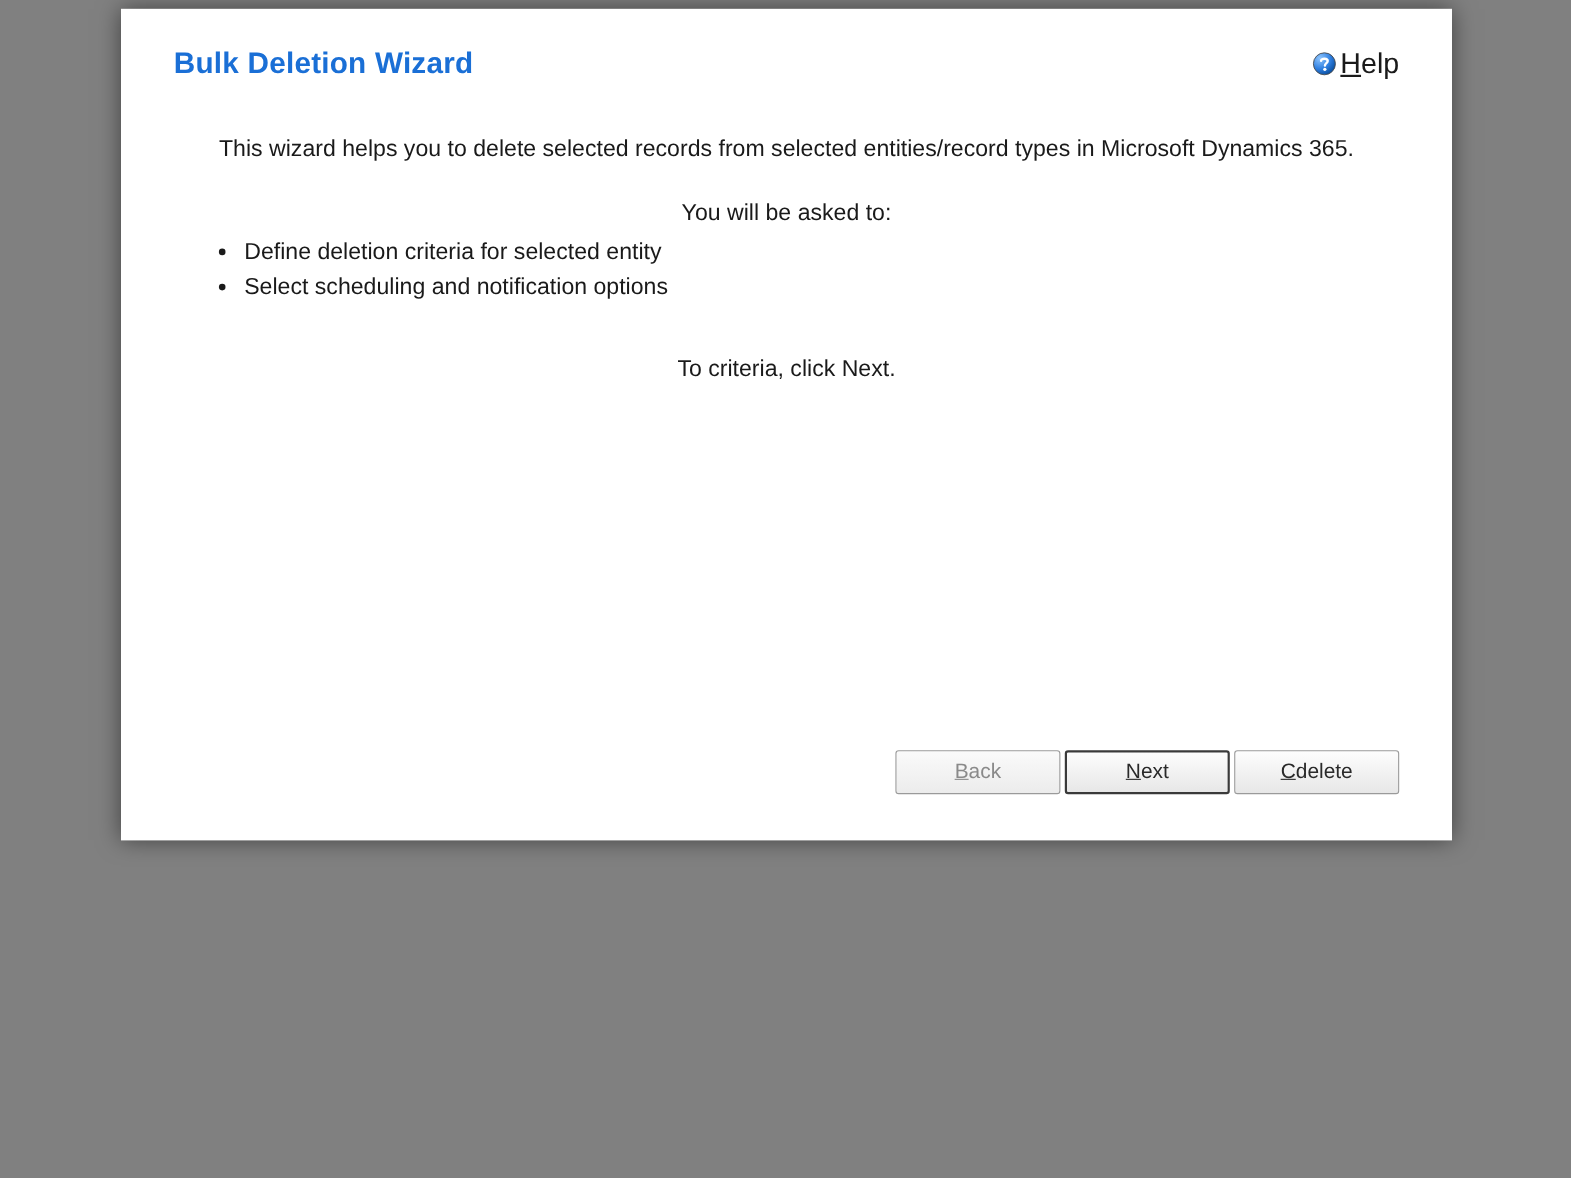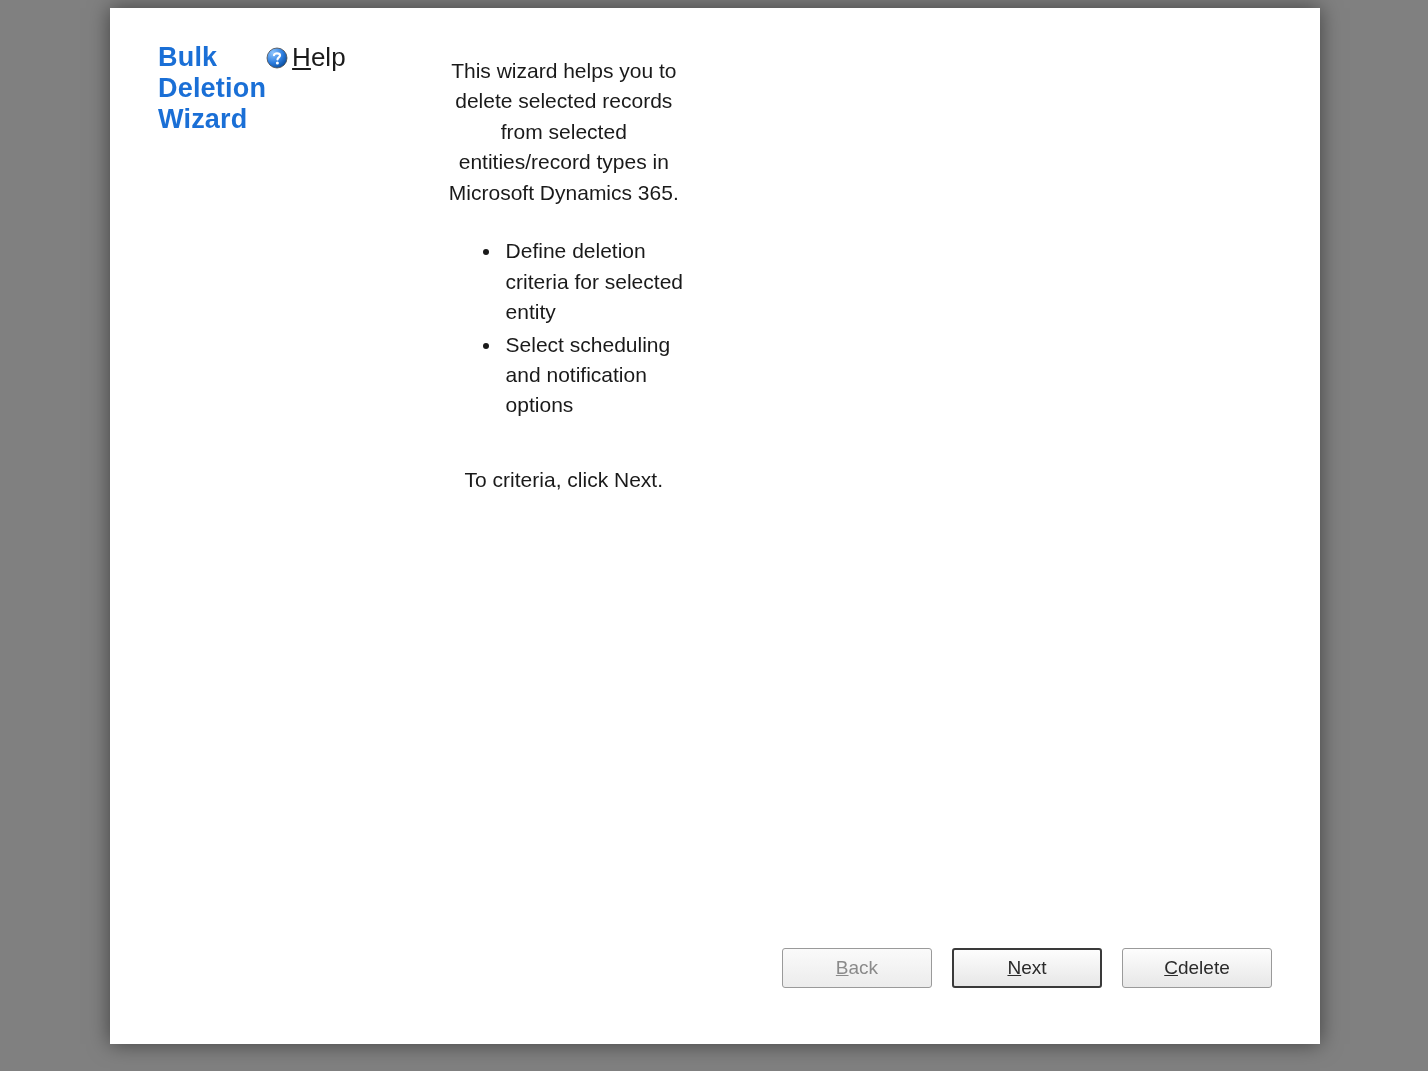--- a/index.html
+++ b/index.html
@@ -18,25 +18,25 @@
     .overlay {
       position: absolute;
       inset: 0;
       background: rgba(120,120,120,0.5);
     }
     .dialog {
       position: absolute;
       top: 8px;
       left: 110px;
       width: 1210px;
-      height: 1036px;
+      height: 756px;
       background: #ffffff;
       box-shadow: 0 0 20px rgba(0,0,0,0.5);
       display: flex;
-      flex-direction: row;
+      flex-direction: column;
     }
     .dialog-header {
       display: flex;
       justify-content: space-between;
       align-items: flex-start;
       padding: 34px 48px 0 48px;
     }
     .wizard-title {
       color: #1a6fd6;
       font-size: 27px;
@@ -78,22 +78,22 @@
       list-style: disc;
     }
     .content ul li {
       padding-left: 4px;
       margin-bottom: 2px;
     }
     .button-bar {
       margin-top: auto;
       display: flex;
       justify-content: flex-end;
-      gap: 20px;
-      padding: 0 48px 56px 48px;
+      gap: 4px;
+      padding: 0 48px 42px 48px;
     }
     .wiz-button {
       width: 150px;
       height: 40px;
       font-family: inherit;
       font-size: 19px;
       border: 1px solid #9a9a9a;
       background: linear-gradient(#fdfdfd, #e7e7e7);
       border-radius: 3px;
       cursor: pointer;
@@ -136,20 +136,21 @@
           <path d="M8 8.2 C8 5.8 14 5.8 14 8.5 C14 10.2 11.5 10.5 11.5 12.5" stroke="#ffffff" stroke-width="2.2" fill="none" stroke-linecap="round"></path>
           <circle cx="11.4" cy="16" r="1.5" fill="#ffffff"></circle>
         </svg>
       </span>
       <span><span class="underline-char">H</span><span>elp</span></span>
     </a>
   </div>
 
   <div class="content">
     <p>This wizard helps you to delete selected records from selected entities/record types in Microsoft Dynamics 365.</p>
+    <p class="tight">You will be asked to:</p>
     <ul>
       <li>Define deletion criteria for selected entity</li>
       <li>Select scheduling and notification options</li>
     </ul>
     <p>To criteria, click Next.</p>
   </div>
 
   <div class="button-bar">
     <button class="wiz-button" disabled="">
       <span class="underline-char">B</span><span>ack</span>

